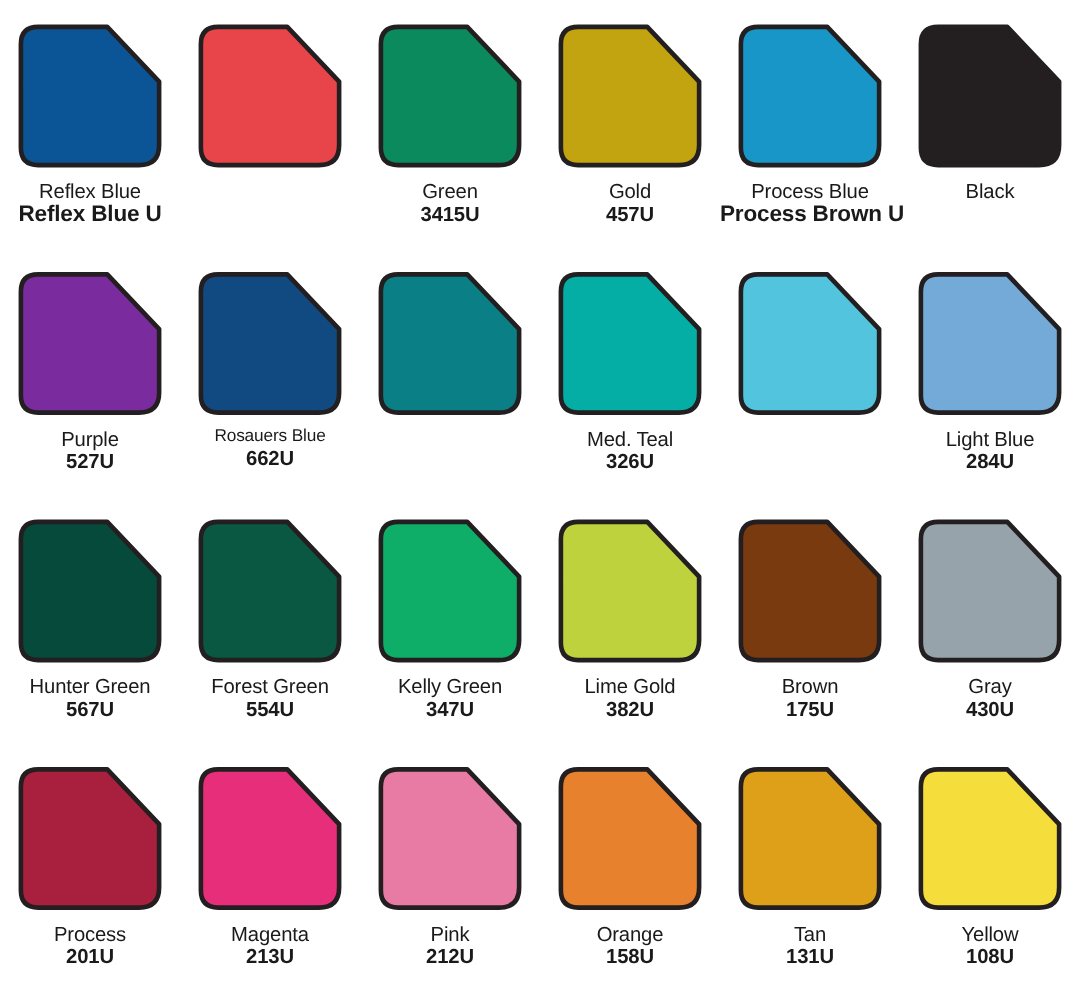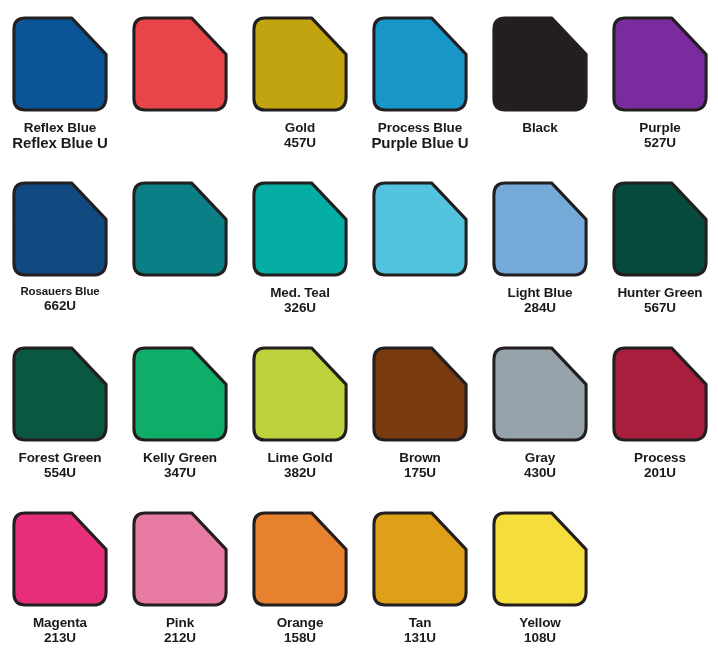--- a/index.html
+++ b/index.html
@@ -52,21 +52,21 @@
 
   .labels {
     margin-top: 8px;
     text-align: center;
     line-height: 1.12;
     width: 120px;
   }
 
   .swatch-name {
     font-size: 13.5px;
-    font-weight: bold;
+    font-weight: normal;
     letter-spacing: -0.1px;
     white-space: nowrap;
   }
   .swatch-name.small {
     font-size: 11.5px;
   }
 
   .swatch-code {
     font-size: 13.5px;
     font-weight: bold;
@@ -98,37 +98,48 @@
     <div class="swatch-cell">
       <div class="chip-wrap">
         <svg class="chip-svg" viewBox="0 0 100 100">
           <path class="chip-shape" d="M 14 2 L 62 2 L 98 40 L 98 84 Q 98 98 84 98 L 14 98 Q 2 98 2 86 L 2 14 Q 2 2 14 2 Z" fill="#e8454a"></path>
         </svg>
       </div>
     </div>
     <div class="swatch-cell">
       <div class="chip-wrap">
         <svg class="chip-svg" viewBox="0 0 100 100">
+          <path class="chip-shape" d="M 14 2 L 62 2 L 98 40 L 98 84 Q 98 98 84 98 L 14 98 Q 2 98 2 86 L 2 14 Q 2 2 14 2 Z" fill="#0b8a5d"></path>
+        </svg>
+      </div>
+      <div class="labels">
+        <div class="swatch-name">Green</div>
+        <div class="swatch-code">3415U</div>
+      </div>
+    </div>
+    <div class="swatch-cell">
+      <div class="chip-wrap">
+        <svg class="chip-svg" viewBox="0 0 100 100">
           <path class="chip-shape" d="M 14 2 L 62 2 L 98 40 L 98 84 Q 98 98 84 98 L 14 98 Q 2 98 2 86 L 2 14 Q 2 2 14 2 Z" fill="#c2a310"></path>
         </svg>
       </div>
       <div class="labels">
         <div class="swatch-name">Gold</div>
         <div class="swatch-code">457U</div>
       </div>
     </div>
     <div class="swatch-cell">
       <div class="chip-wrap">
         <svg class="chip-svg" viewBox="0 0 100 100">
           <path class="chip-shape" d="M 14 2 L 62 2 L 98 40 L 98 84 Q 98 98 84 98 L 14 98 Q 2 98 2 86 L 2 14 Q 2 2 14 2 Z" fill="#1896c8"></path>
         </svg>
       </div>
       <div class="labels">
         <div class="swatch-name">Process Blue</div>
-        <div class="swatch-code small">Purple Blue U</div>
+        <div class="swatch-code small">Process Brown U</div>
       </div>
     </div>
     <div class="swatch-cell">
       <div class="chip-wrap">
         <svg class="chip-svg" viewBox="0 0 100 100">
           <path class="chip-shape" d="M 14 2 L 62 2 L 98 40 L 98 84 Q 98 98 84 98 L 14 98 Q 2 98 2 86 L 2 14 Q 2 2 14 2 Z" fill="#231f20"></path>
         </svg>
       </div>
       <div class="labels">
         <div class="swatch-name">Black</div>

